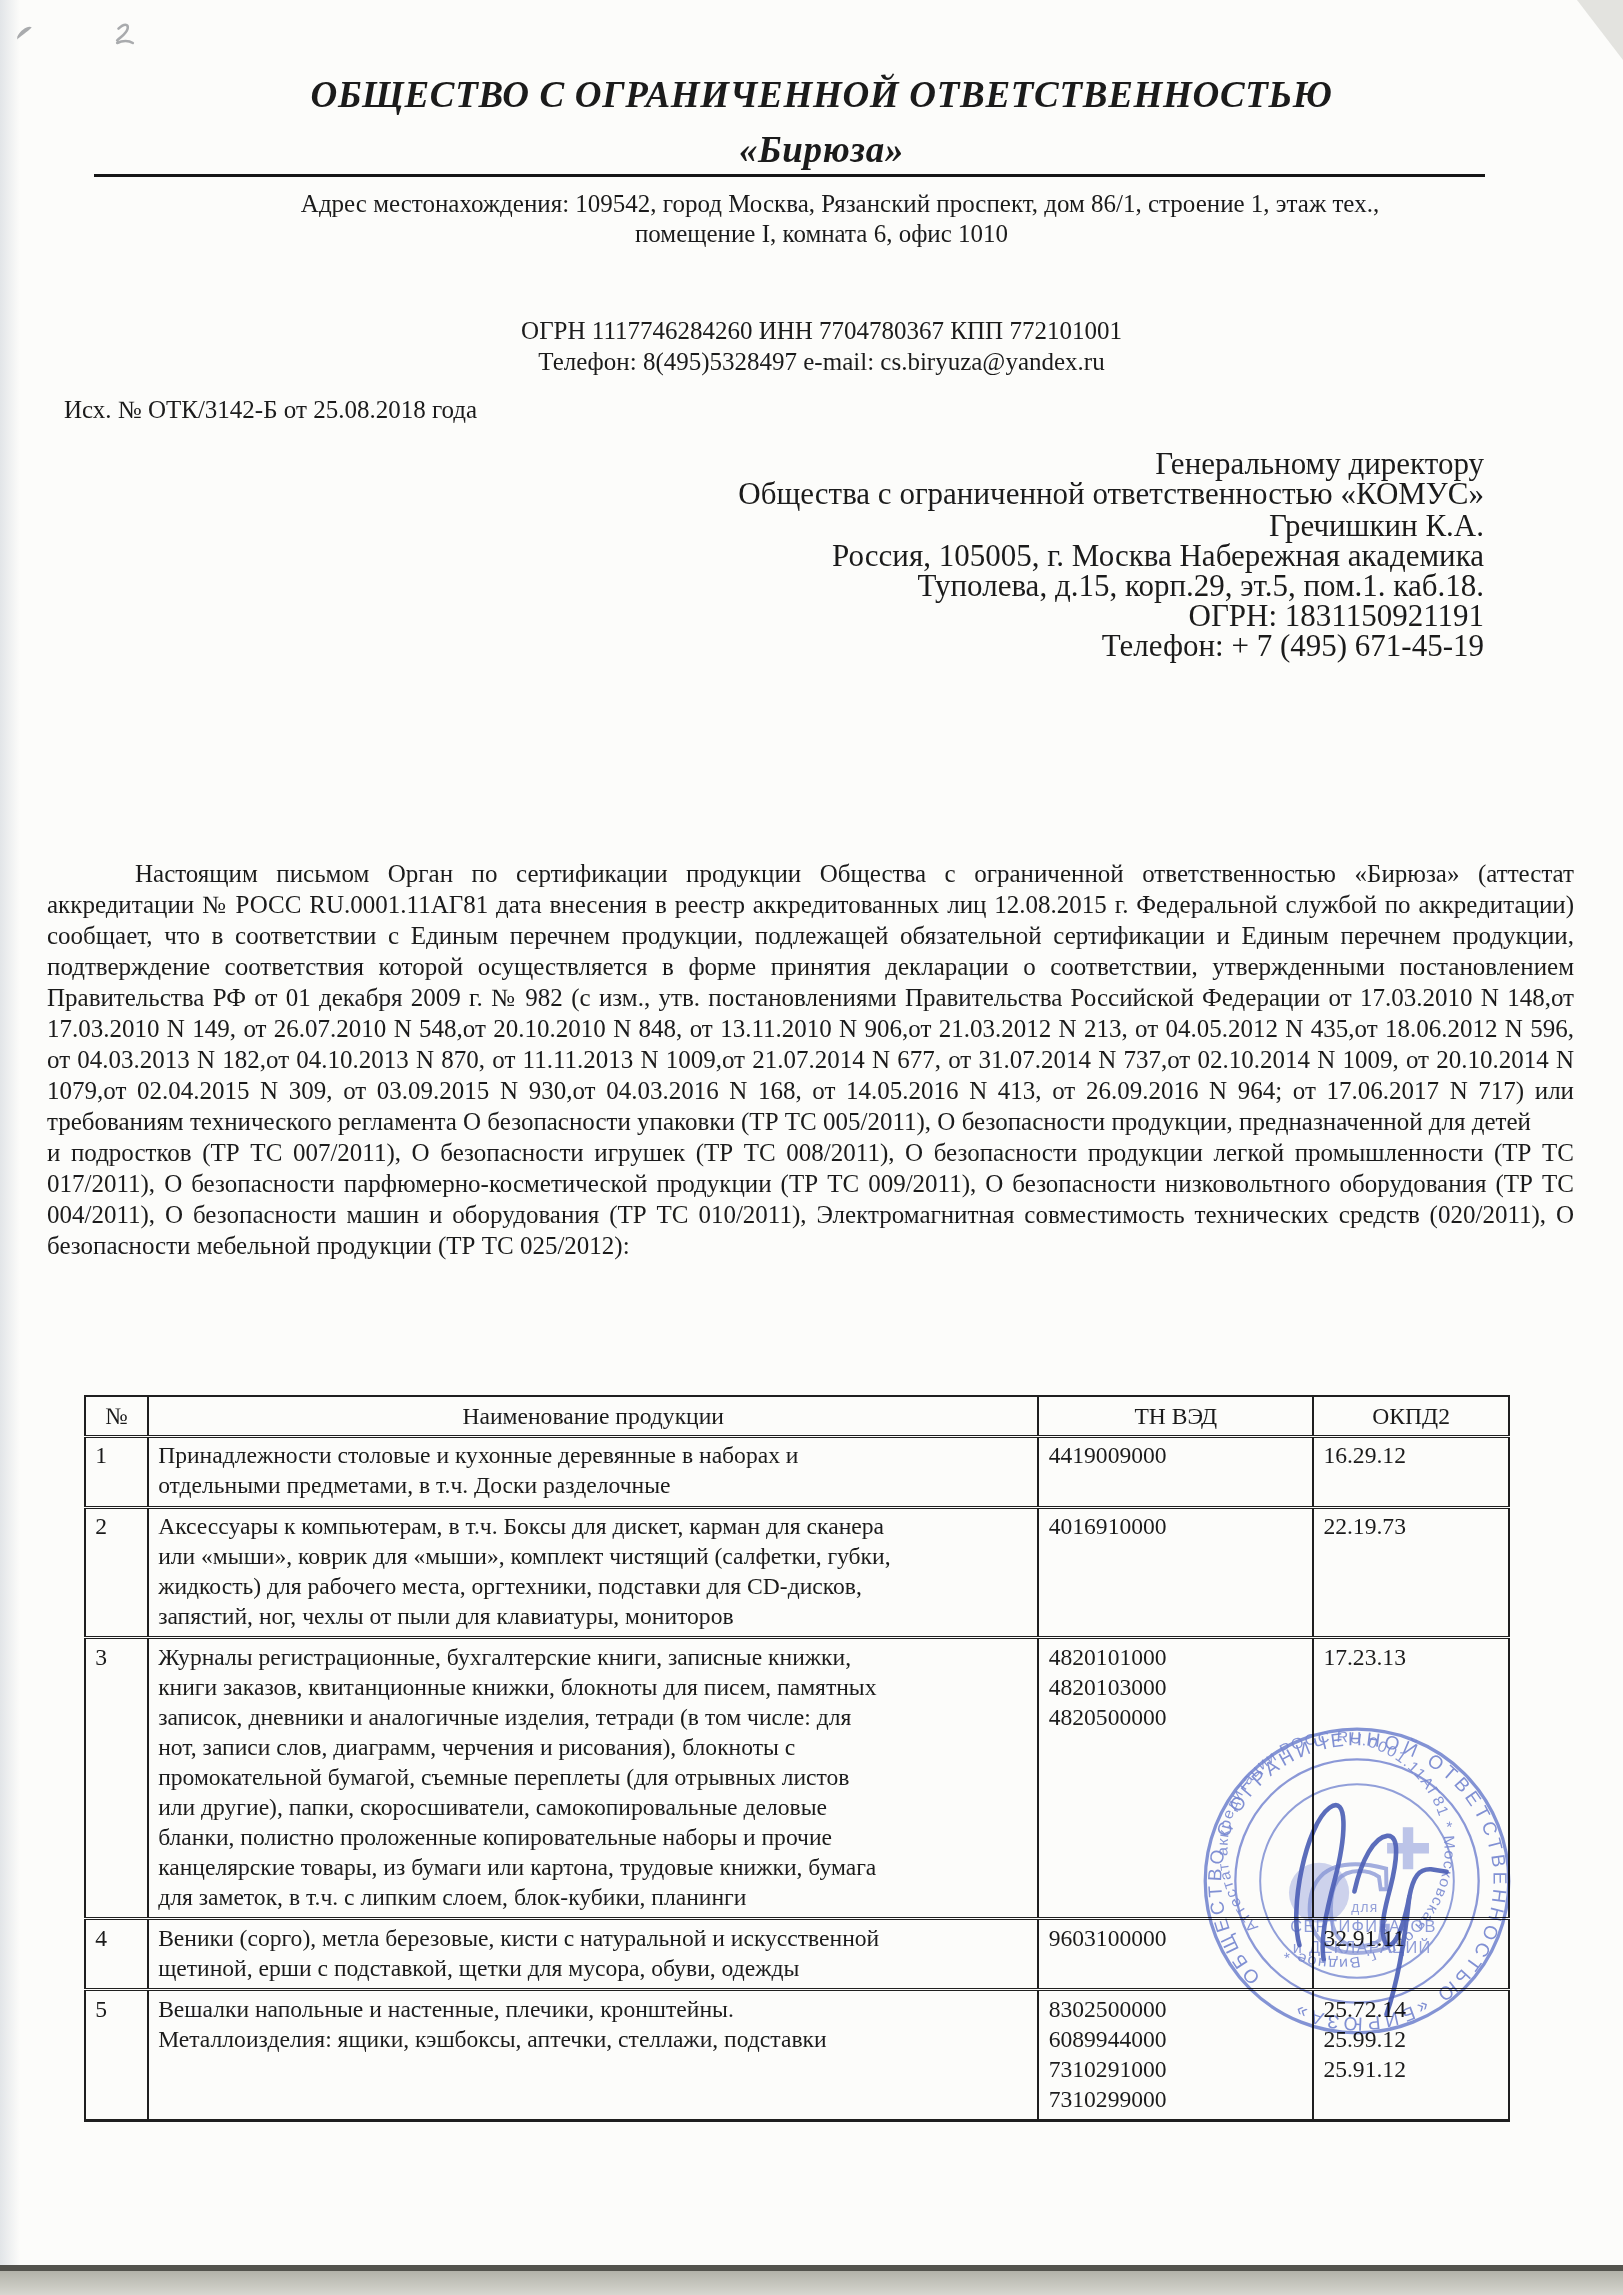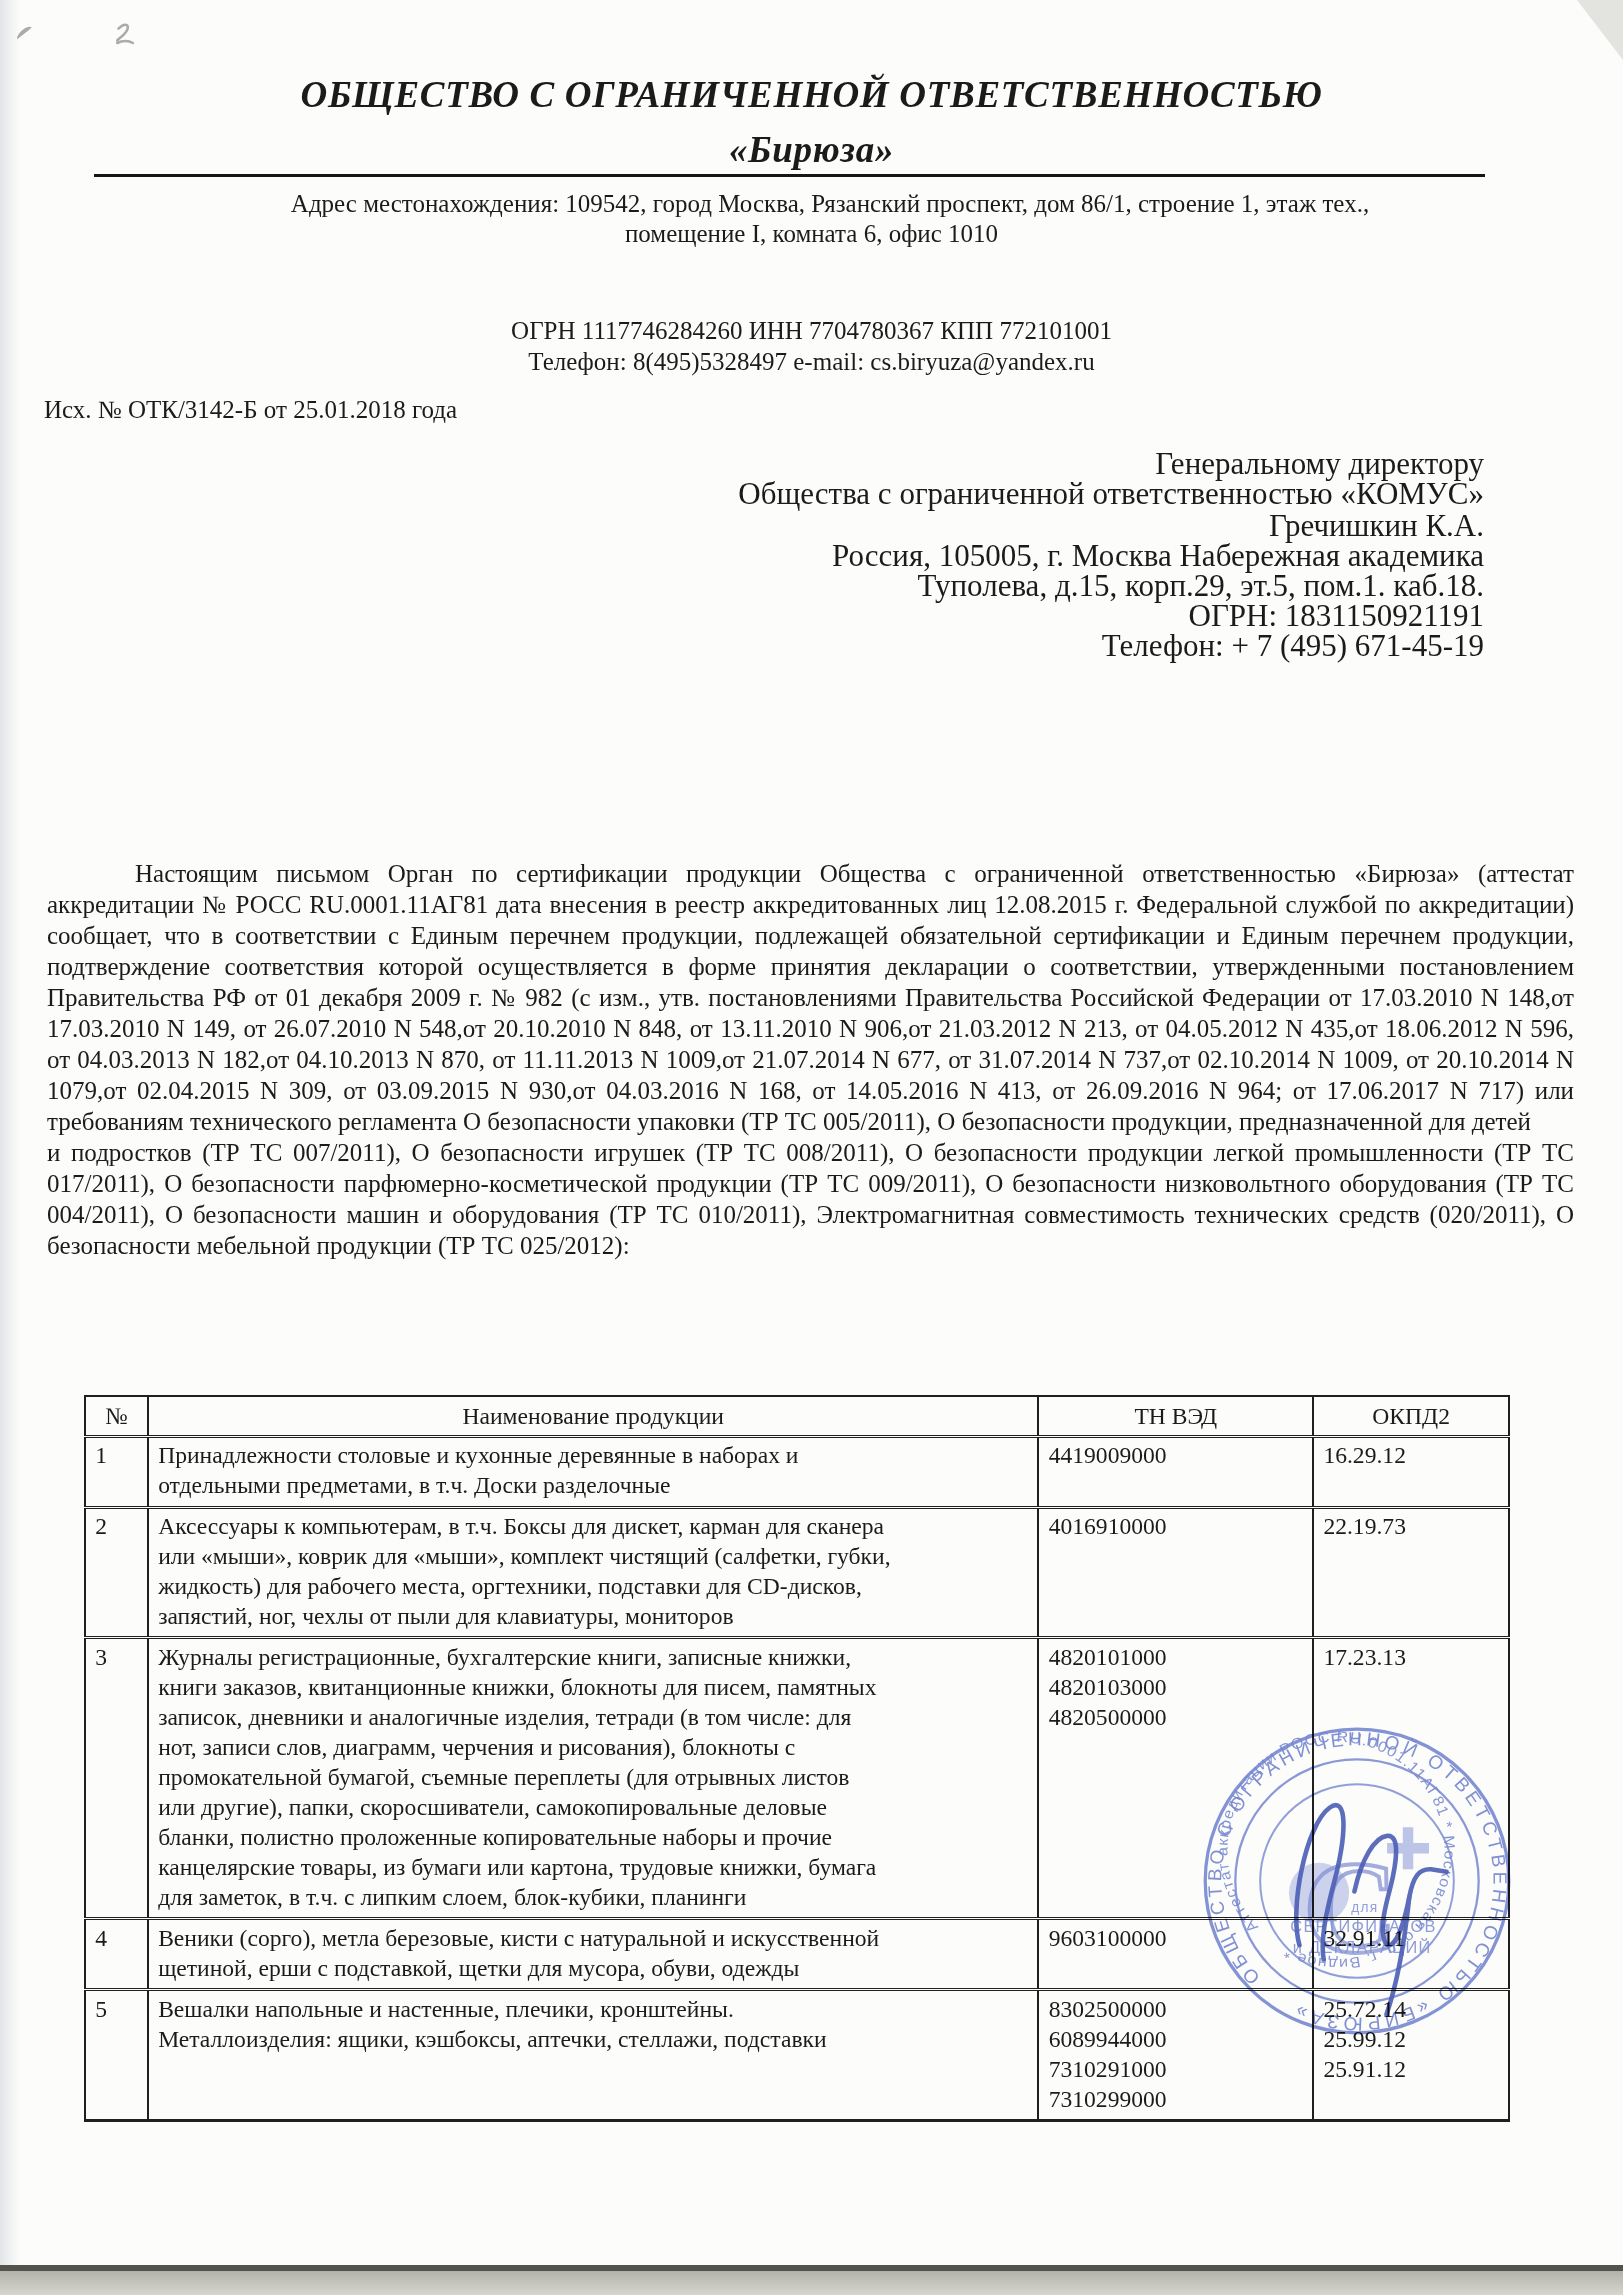--- a/index.html
+++ b/index.html
@@ -15,21 +15,21 @@
   .left-edge {
     position:absolute; left:0; top:0; width:19.6px; height:100%;
     background:linear-gradient(90deg,#e2e5e8,rgba(255,255,255,0));
   }
   .corner-fold {
     position:absolute; right:0; top:0; width:0; height:0;
     border-top:60px solid #cdcec9;
     border-left:46px solid transparent;
     opacity:.55;
   }
-  .abs { position:absolute; }
+  .abs { position:absolute;padding-left:20px; }
   .ctr { left:0; right:0; text-align:center; }
 
   .title-line { font-size:37px; font-weight:bold; font-style:italic; letter-spacing:0.7px; }
   .rule {
     position:absolute; left:94px; top:174px; width:1391px; height:3.3px;
     background:#161616;
   }
   .addr { font-size:25px; }
   .outgoing { font-size:25px; }
   .recipient {
@@ -98,21 +98,21 @@
   <div class="abs ctr title-line" style="top:73px;">ОБЩЕСТВО С ОГРАНИЧЕННОЙ ОТВЕТСТВЕННОСТЬЮ</div>
   <div class="abs ctr title-line" style="top:128px;">«Бирюза»</div>
   <div class="rule"></div>
 
   <div class="abs ctr addr" style="top:190px;margin-left:37px;">Адрес местонахождения: 109542, город Москва, Рязанский проспект, дом 86/1, строение 1, этаж тех.,</div>
   <div class="abs ctr addr" style="top:220px;text-align:center;">помещение I, комната 6, офис 1010</div>
 
   <div class="abs ctr addr" style="top:317px;">ОГРН 1117746284260 ИНН 7704780367 КПП 772101001</div>
   <div class="abs ctr addr" style="top:348px;">Телефон: 8(495)5328497 e-mail: cs.biryuza@yandex.ru</div>
 
-  <div class="abs outgoing" style="left:44px; top:396px;">Исх. № ОТК/3142-Б от 25.01.2018 года</div>
+  <div class="abs outgoing" style="left:44px; top:396px;">Исх. № ОТК/3142-Б от 25.08.2018 года</div>
 
   <div class="recipient">
     <div>Генеральному директору</div>
     <div>Общества с ограниченной ответственностью «КОМУС»</div>
     <div style="margin-top:2px;">Гречишкин К.А.</div>
     <div>Россия, 105005, г. Москва Набережная академика</div>
     <div>Туполева, д.15, корп.29, эт.5, пом.1. каб.18.</div>
     <div>ОГРН: 1831150921191</div>
     <div>Телефон: + 7 (495) 671-45-19</div>
   </div>

